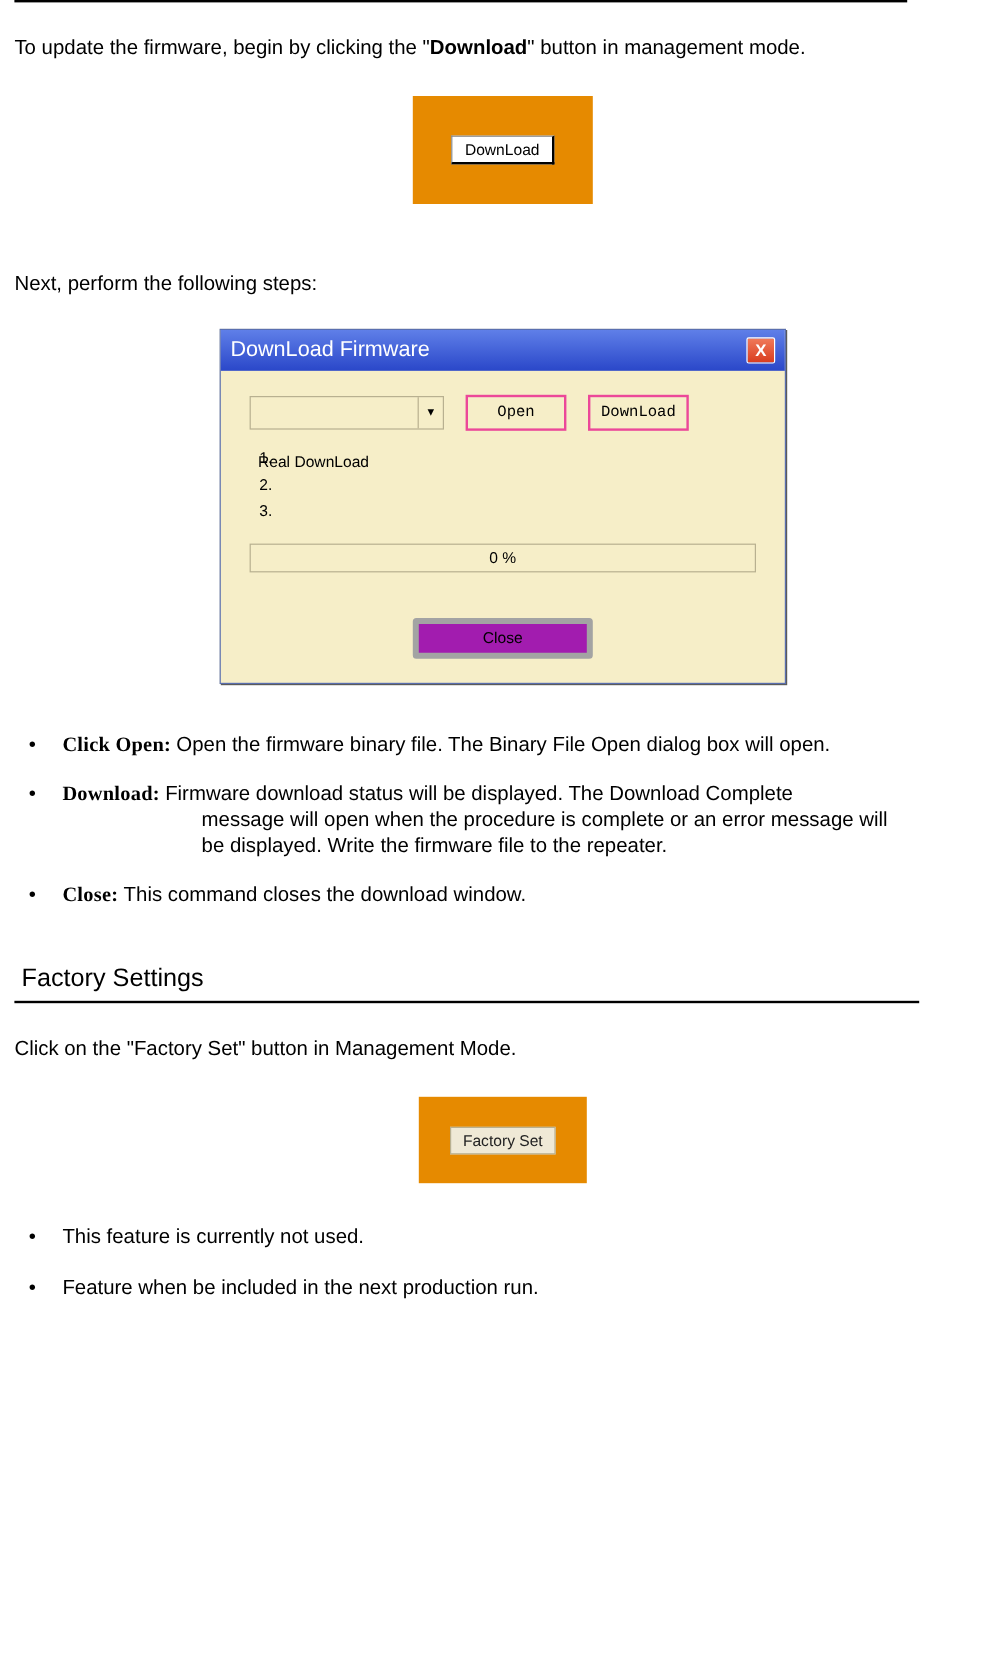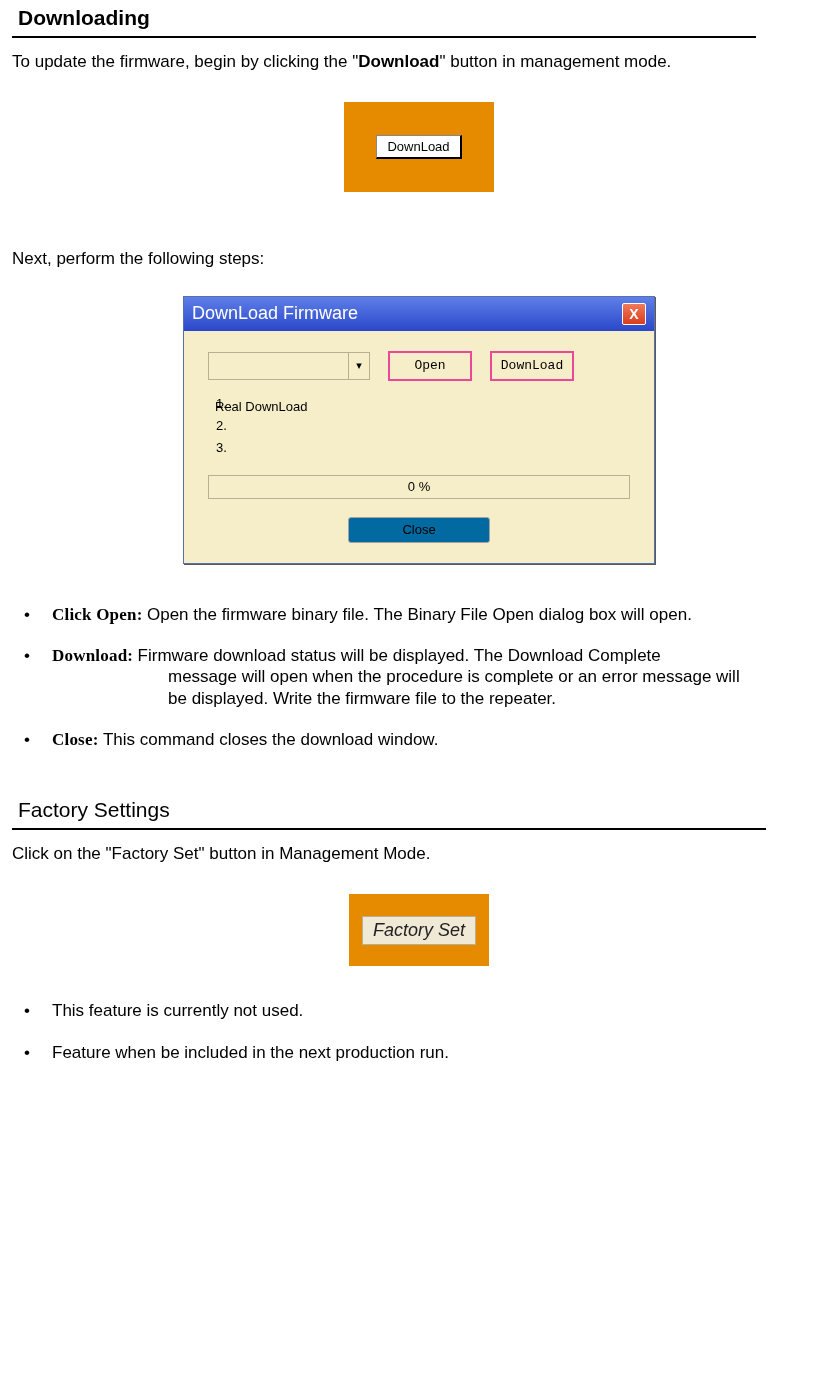--- a/index.html
+++ b/index.html
@@ -19,21 +19,21 @@
     font-weight: bold;
     padding: 4px 4px 6px 6px;
     margin-top: 2px;
   }
   .heading-rule {
     border: none;
     border-top: 2px solid #000;
     margin: 0 70px 0 0;
   }
   .para {
-    margin: 13px 0 0 0;
+    margin: 27px 0 0 0;
     line-height: 1.25;
   }
   .orange-block {
     background: #e68a00;
     display: flex;
     align-items: center;
     justify-content: center;
     margin: 30px auto 0 auto;
   }
   .orange-block.small1 { width: 150px; height: 90px; }
@@ -46,24 +46,23 @@
     border-bottom: 2px solid #000;
     font-family: "Tahoma", Arial, sans-serif;
     font-size: 13px;
     padding: 3px 10px;
     color: #000;
   }
   .win-button-flat {
     background: #efe9d6;
     border: 1px solid #b8b090;
     font-family: "Tahoma", Arial, sans-serif;
-    font-size: 18px;
+    font-size: 13px;
     padding: 3px 10px;
     color: #222;
-    font-style: italic;
   }
 
   
   .dlg {
     width: 470px;
     margin: 26px auto 0 auto;
     border: 1px solid #5a6fb0;
     box-shadow: 1px 1px 0 #5b5b5b;
     background: #f6eec8;
     font-family: "Tahoma", Arial, sans-serif;
@@ -144,27 +143,28 @@
     font-size: 13px;
   }
   .dlg-close-row {
     display: flex;
     justify-content: center;
     margin-top: 18px;
   }
   .dlg-close-btn {
     height: 24px;
     width: 140px;
-    border: 1px solid #a3a3a3;
-    background: #0369a1;
+    border: 5px solid #a3a3a3;
+    background: #a21caf;
     border-radius: 3px;
     font-size: 13px;
     display: flex;
     align-items: center;
     justify-content: center;
+    margin-top: 20px;
   }
 
   ul.bullets {
     list-style: none;
     padding: 0;
     margin: 40px 0 0 0;
   }
   ul.bullets > li {
     position: relative;
     padding-left: 40px;
@@ -201,21 +201,20 @@
     font-size: 14px;
     margin: 70px 0 14px 0;
     letter-spacing: 1px;
   }
 </style>
 </head>
 <body>
 
 <div class="page">
 
-  <div class="section-heading">Downloading</div>
   <hr class="heading-rule">
 
   <p class="para">
     <span>To update the firmware, begin by clicking the "</span><b>Download</b><span>" button in management mode.</span>
   </p>
 
   <div class="orange-block small1">
     <div class="win-button">DownLoad</div>
   </div>
 

